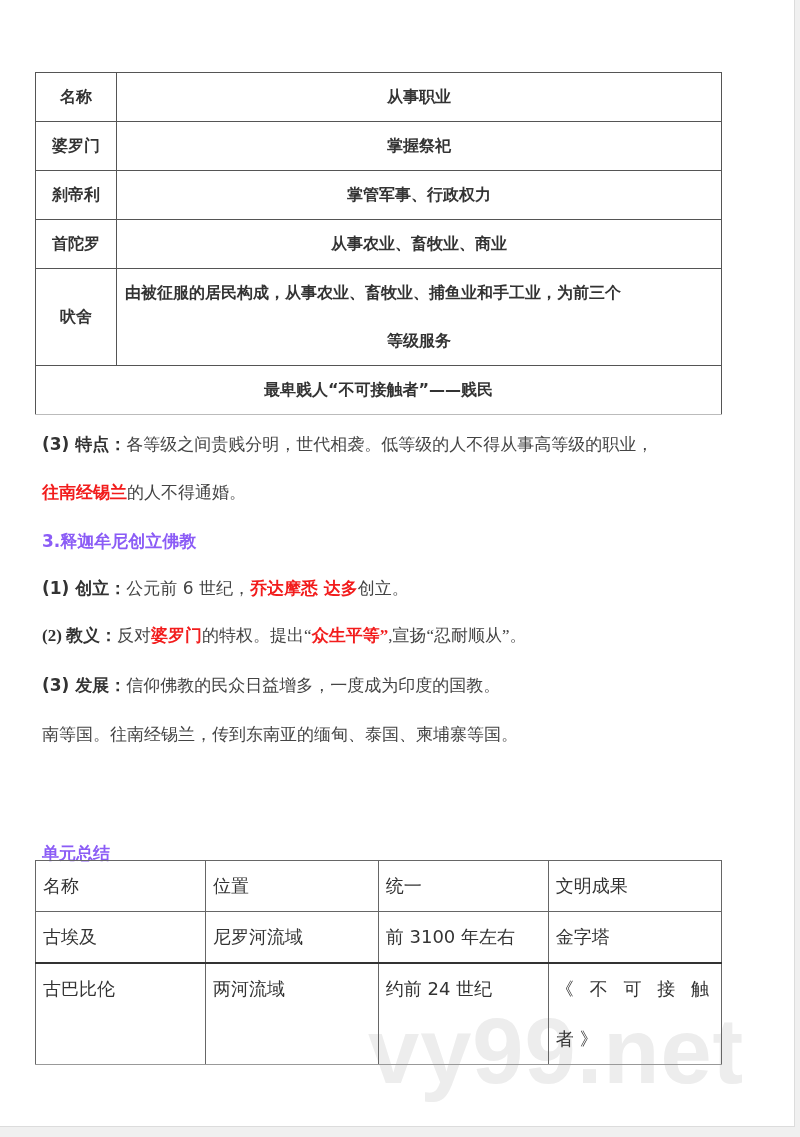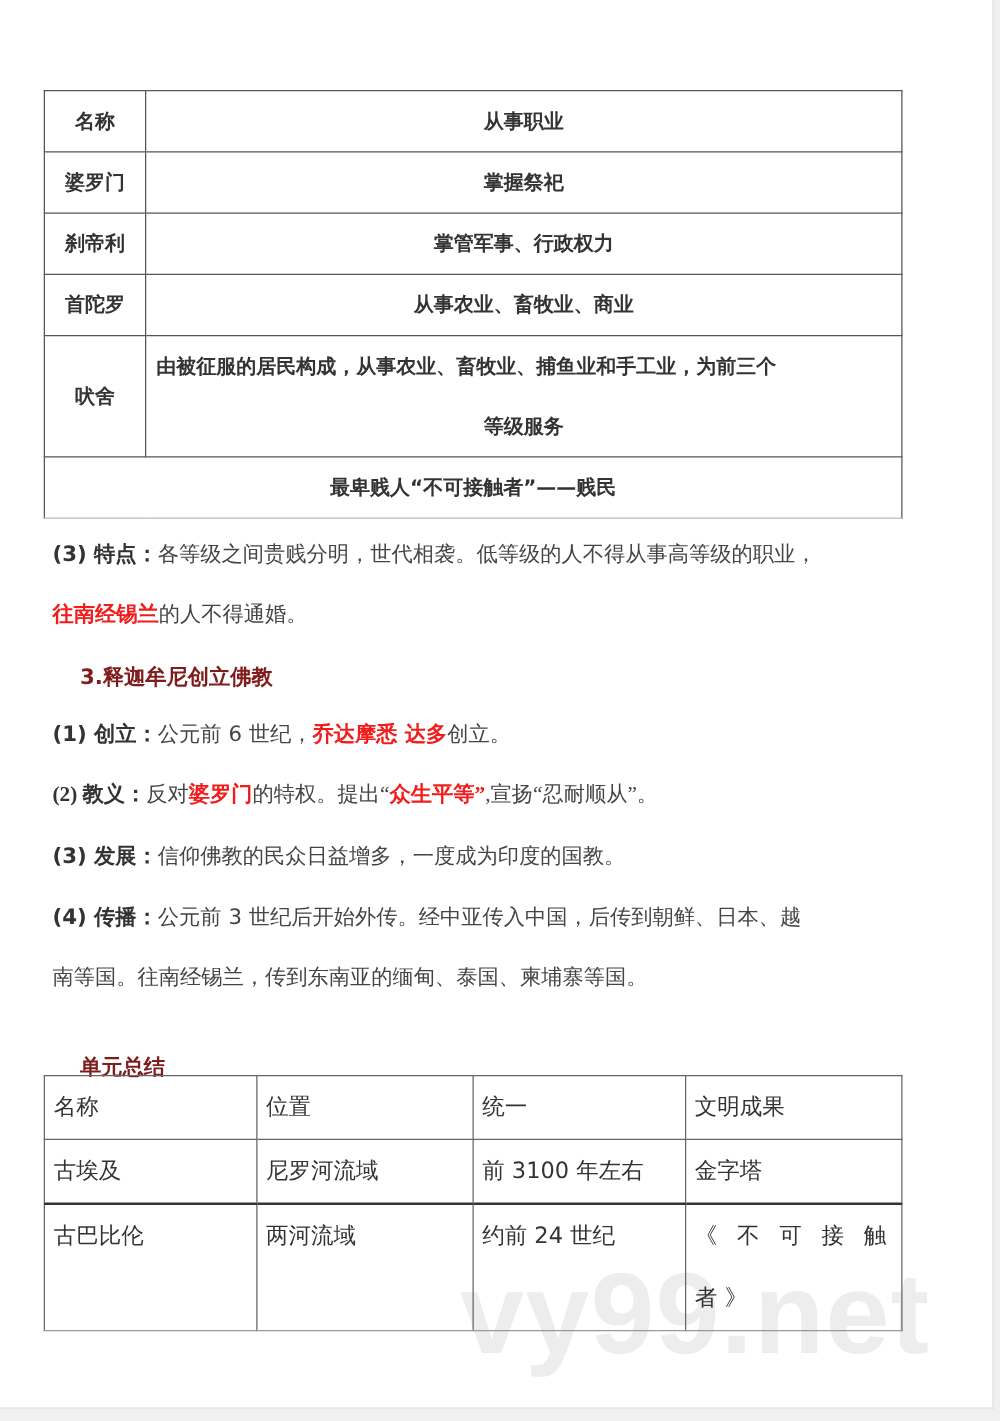--- a/index.html
+++ b/index.html
@@ -86,23 +86,22 @@
     }
     .para .red {
       font-weight: bold;
       color: #f21c1c;
     }
     .heading {
       position: absolute;
       left: 42px;
       font-size: 17px;
       font-weight: bold;
-      color: #7f1d1d;
-      z-index: 1;
-      margin-left: 22px;
+      color: #8b5cf6;
+      z-index: 1;
     }
     
     .summary-table {
       position: absolute;
       left: 35px;
       top: 860px;
       width: 687px;
       border-collapse: collapse;
       z-index: 1;
       font-size: 18px;
@@ -190,23 +189,20 @@
 
   <div class="para" style="top:612px;font-family:Liberation Serif, serif;">
     <span class="lbl">(2) 教义：</span><span>反对</span><span class="red">婆罗门</span><span>的特权。提出“</span><span class="red">众生平等”</span><span>,宣扬“忍耐顺从”。</span>
   </div>
 
   <div class="para" style="top:661px;">
     <span class="lbl">(3) 发展：</span><span>信仰佛教的民众日益增多，一度成为印度的国教。</span>
   </div>
 
   <div class="para" style="top:710px;">
-    <div>
-      <span class="lbl">(4) 传播：</span><span>公元前 3 世纪后开始外传。经中亚传入中国，后传到朝鲜、日本、越</span>
-    </div>
     <div>南等国。往南经锡兰，传到东南亚的缅甸、泰国、柬埔寨等国。</div>
   </div>
 
   <div class="heading" style="top:842px;">单元总结</div>
 
   <table class="summary-table">
     <tbody>
         <tr>
       <td class="c1">名称</td>
       <td class="c2">位置</td>

